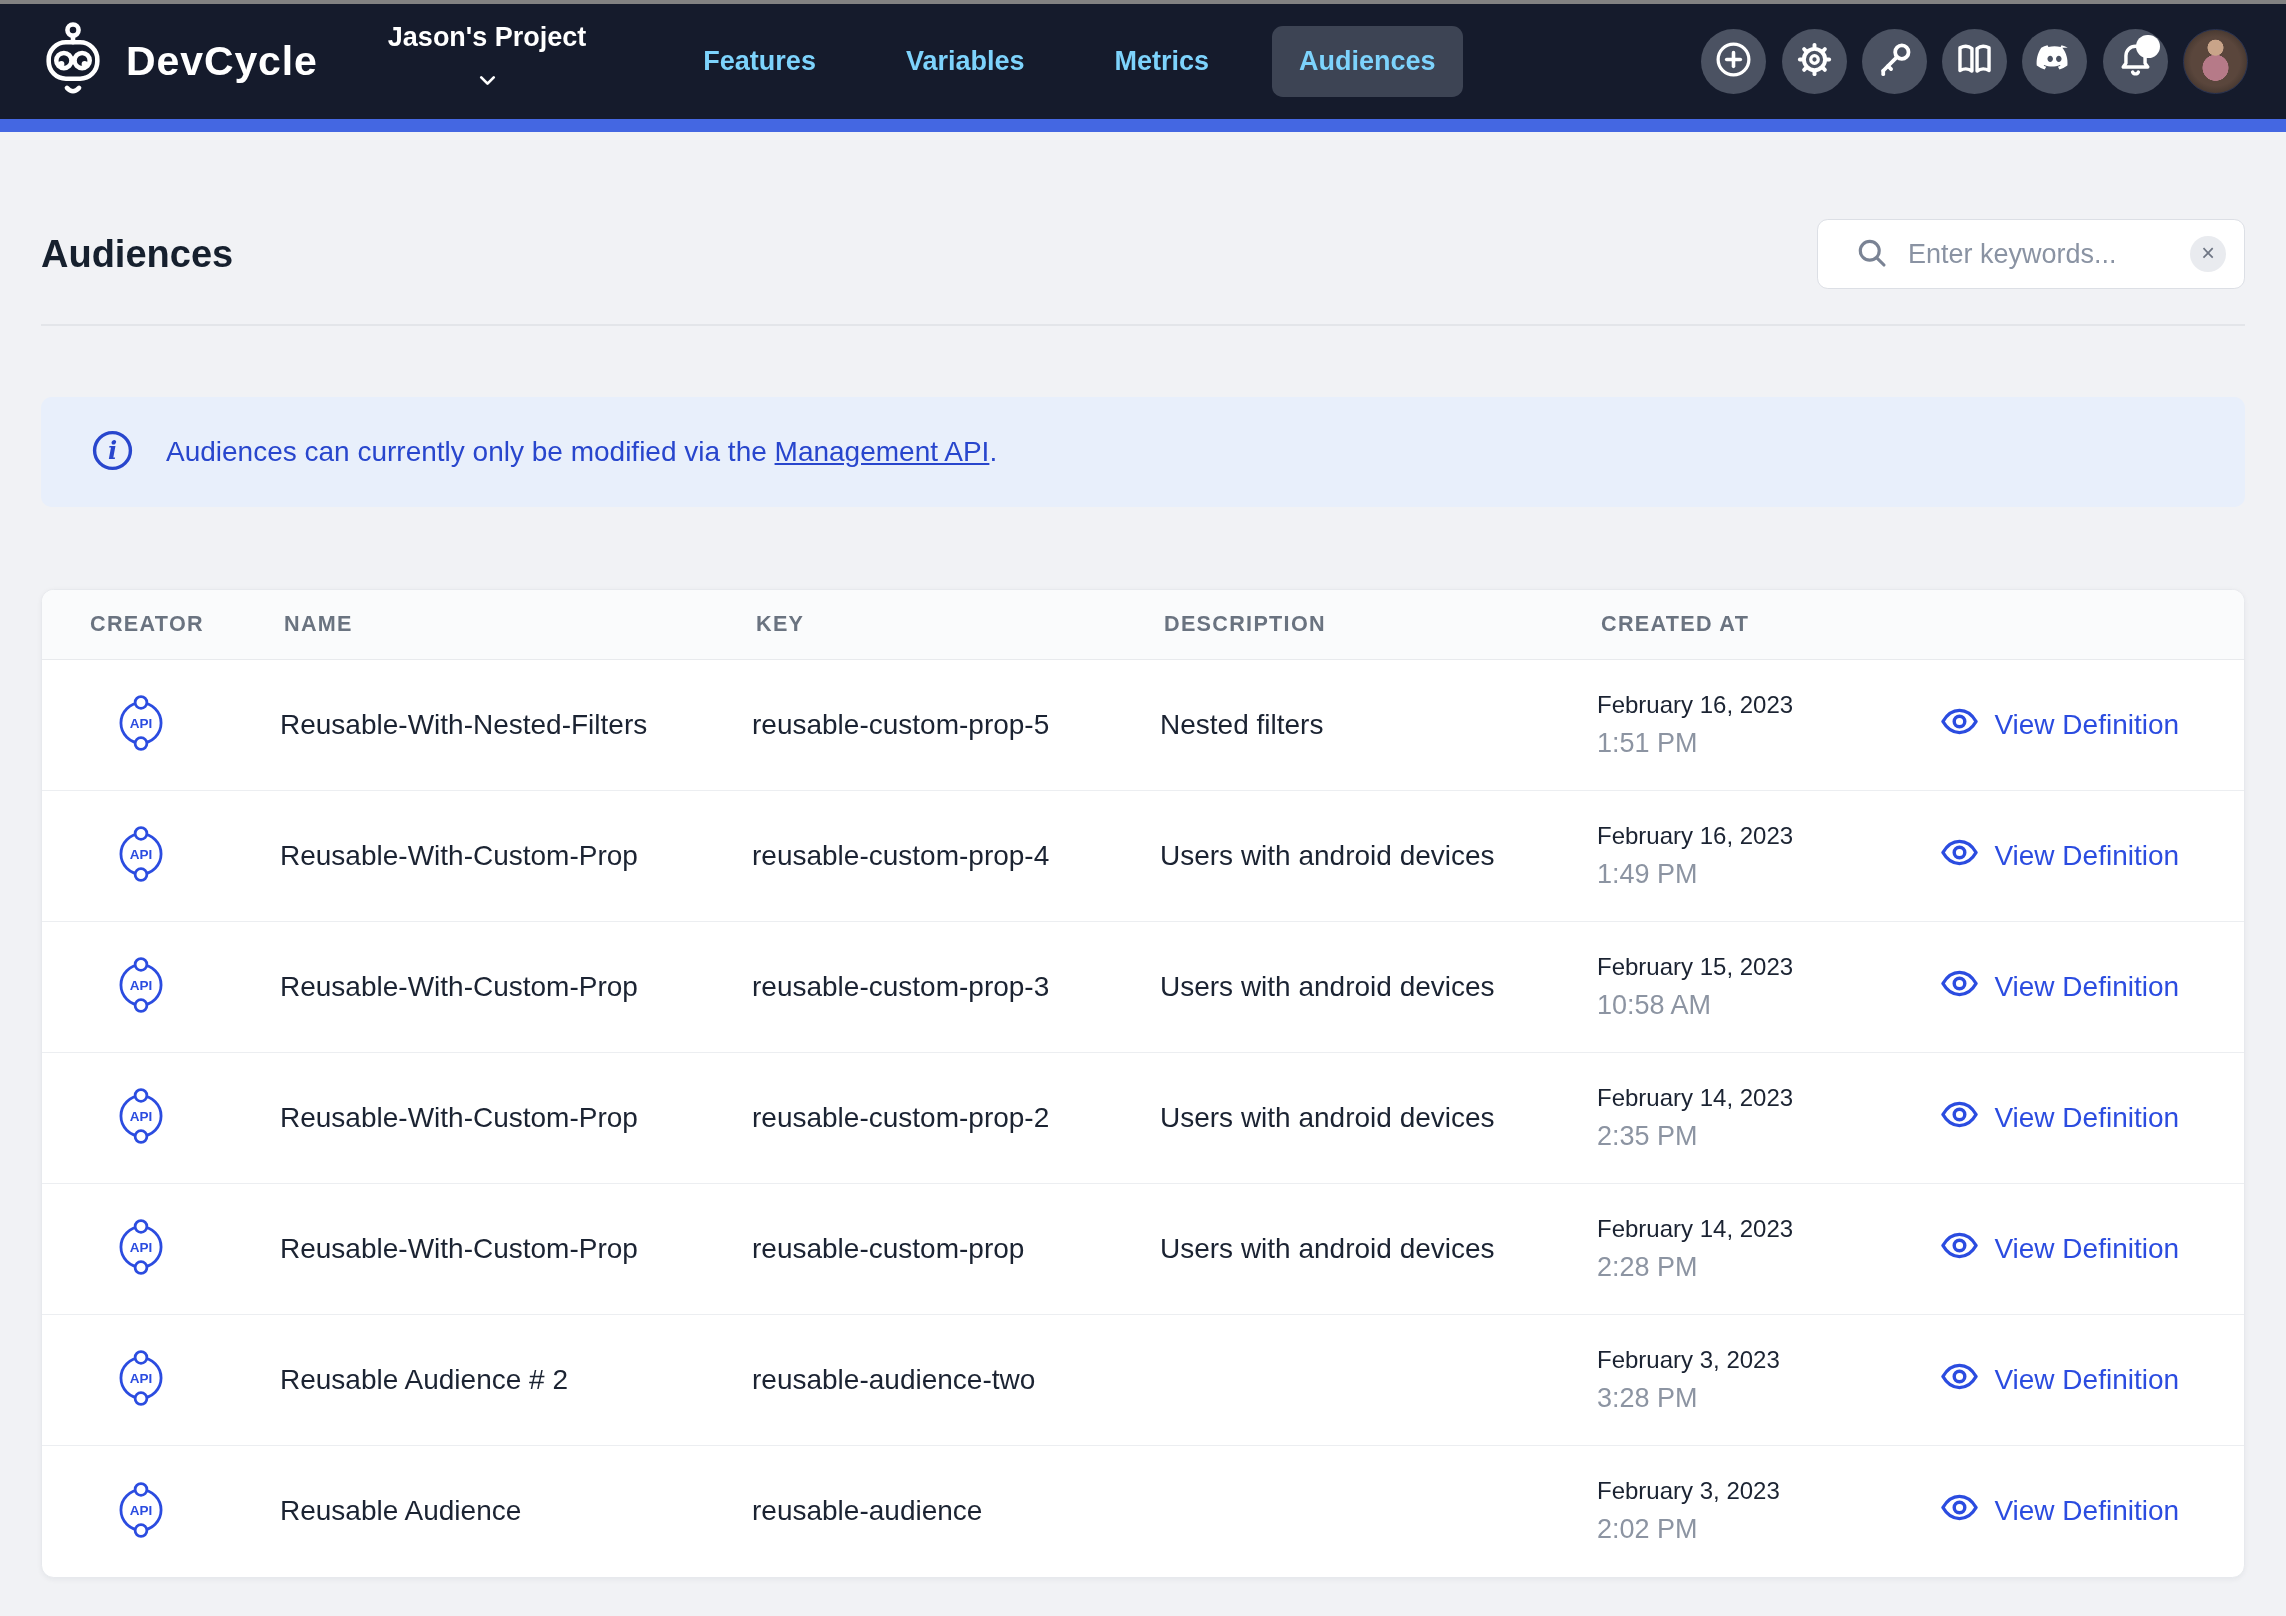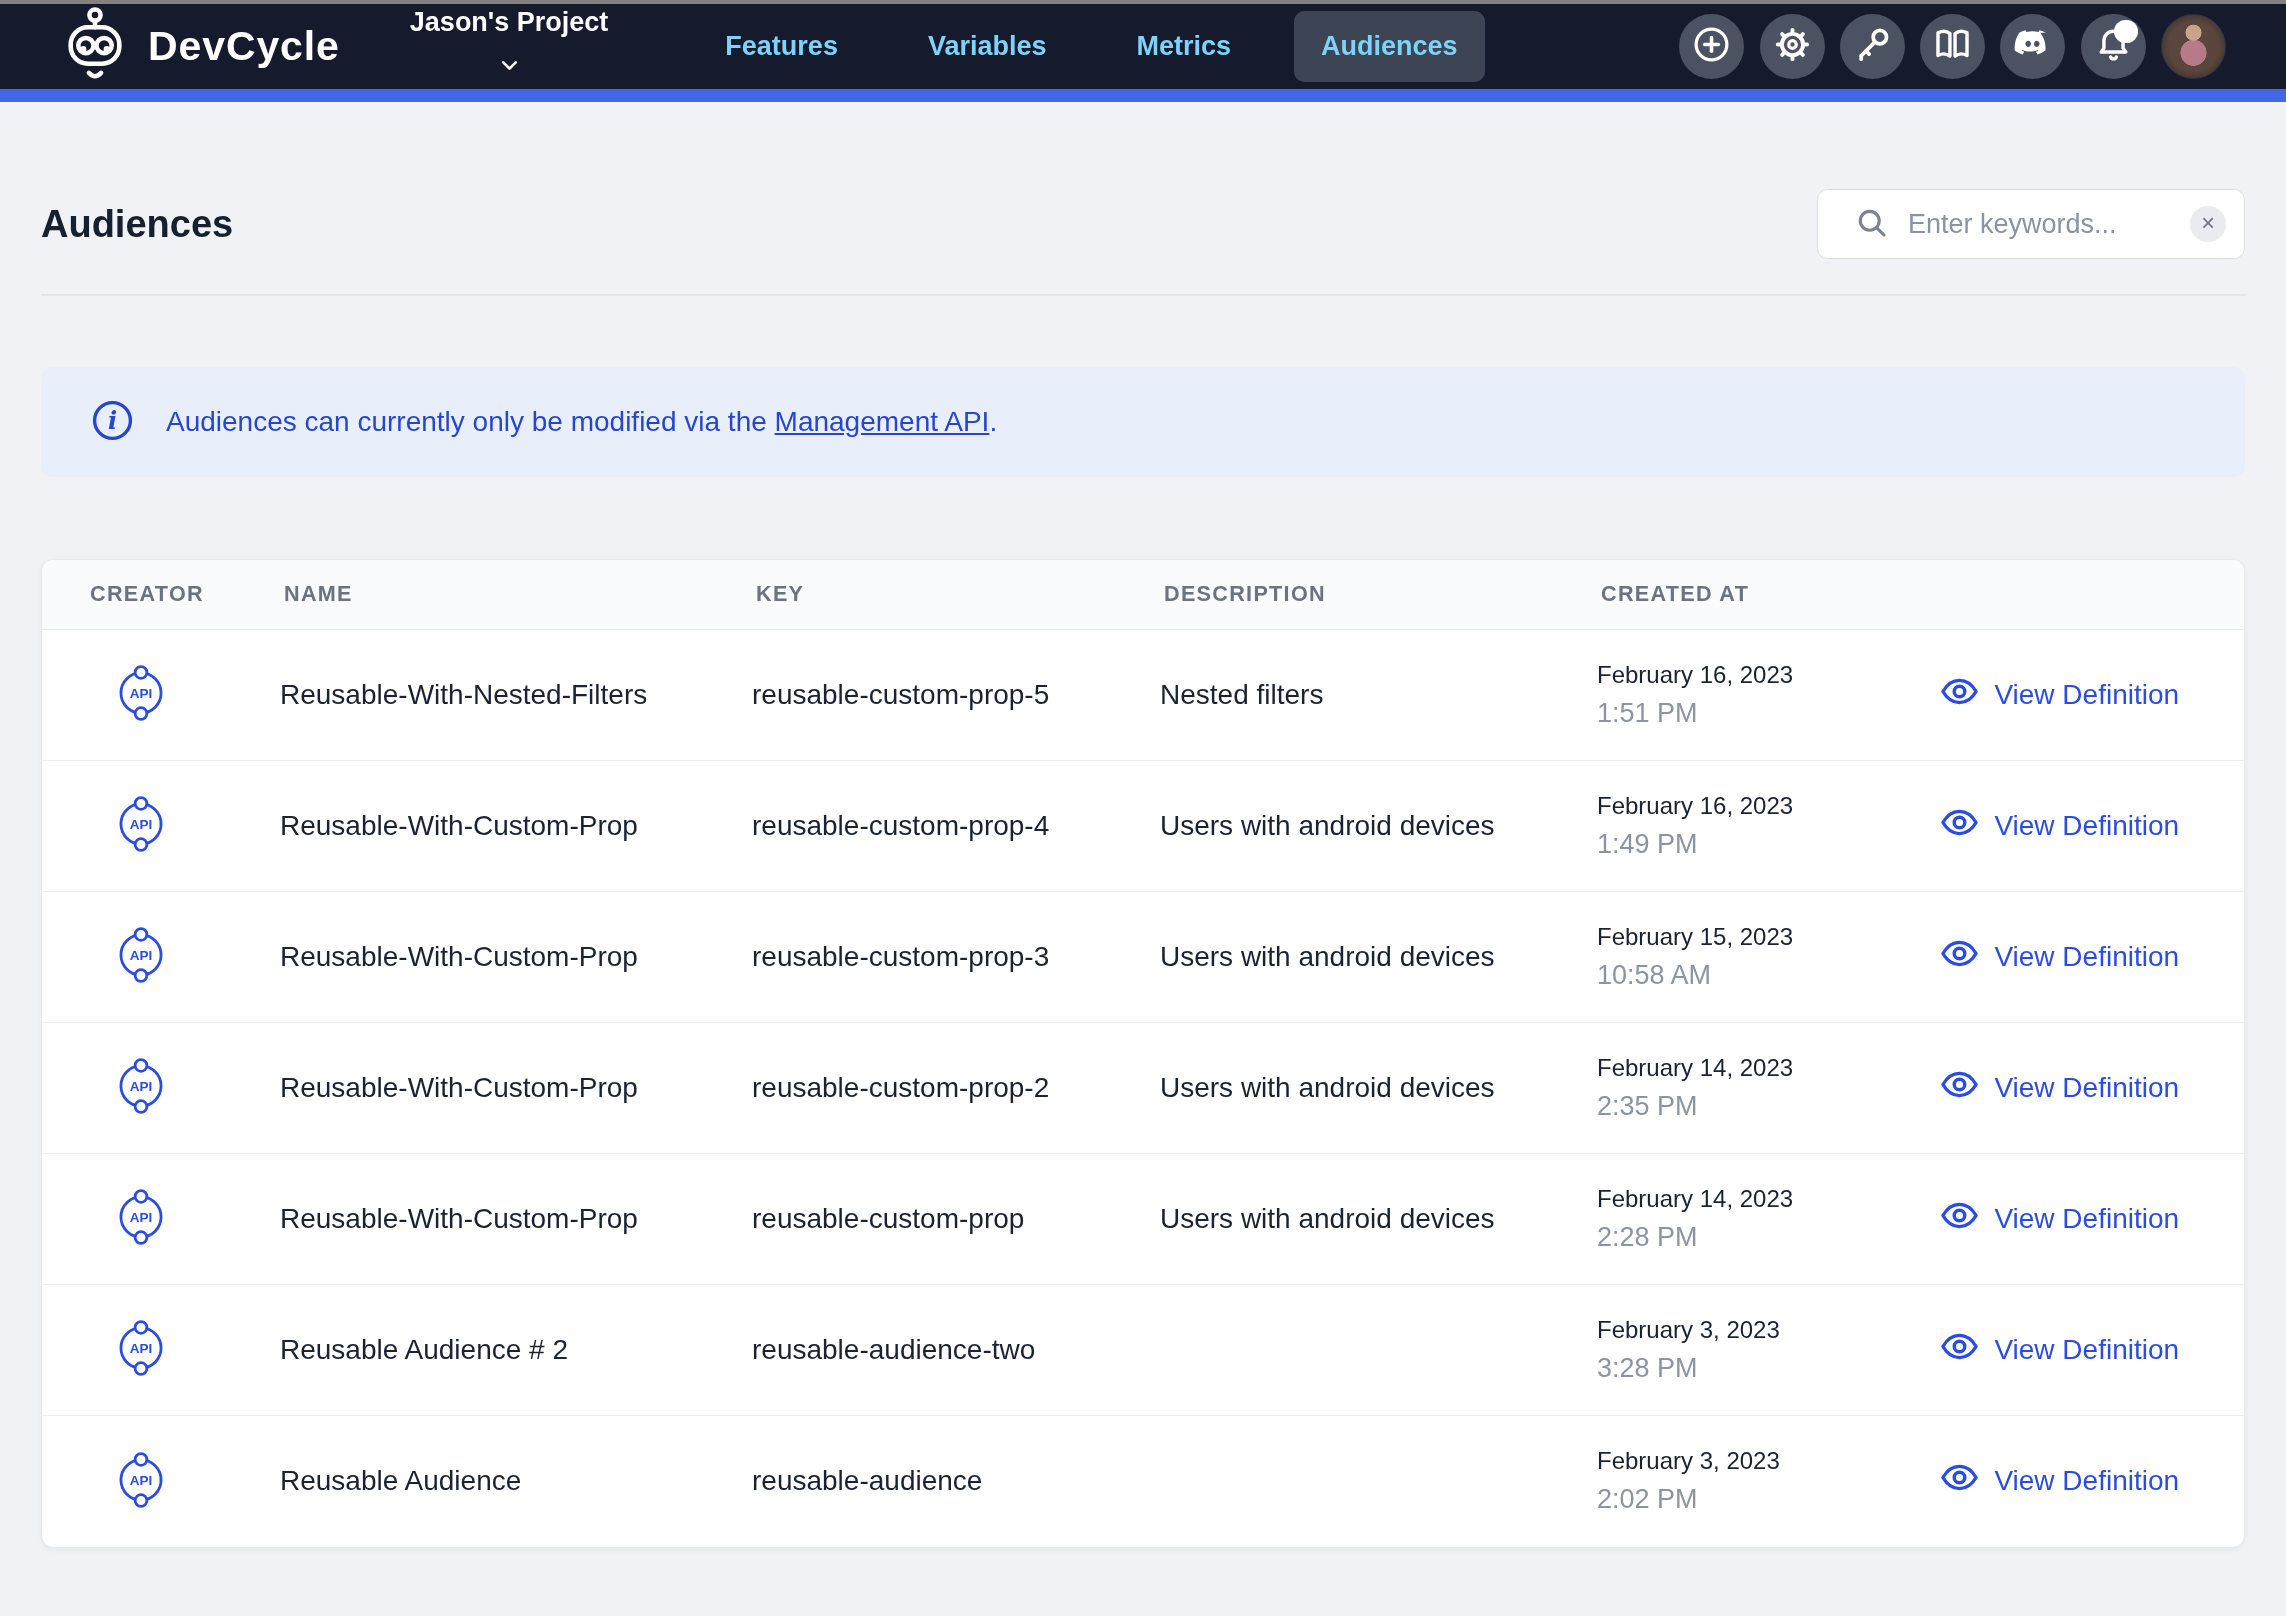--- a/index.html
+++ b/index.html
@@ -7,23 +7,23 @@
   body {
     font-family:"Liberation Sans", sans-serif;
     background:#f1f2f5;
     overflow:hidden;
     color:#1a2332;
   }
   .window-edge { height:3.6px; background:#828282; }
 
   
   .navbar {
-    height:85px; background:#151b2c;
+    height:115px; background:#151b2c;
     display:flex; align-items:center;
-    padding:0 60px;
+    padding:0 38px;
   }
   .brand { display:flex; align-items:center; gap:18px; cursor:pointer; }
   .brand-name { color:#ffffff; font-size:41px; font-weight:bold; letter-spacing:0.9px; }
   .project {
     margin-left:70px; color:#ffffff; font-size:27px; font-weight:600;
     display:flex; align-items:center; gap:14.4px; cursor:pointer;flex-direction:column;
   }
   .nav-links { display:flex; align-items:center; margin-left:54px; }
   .nav-link {
     color:#7dd3fc; font-size:27px; font-weight:600;

